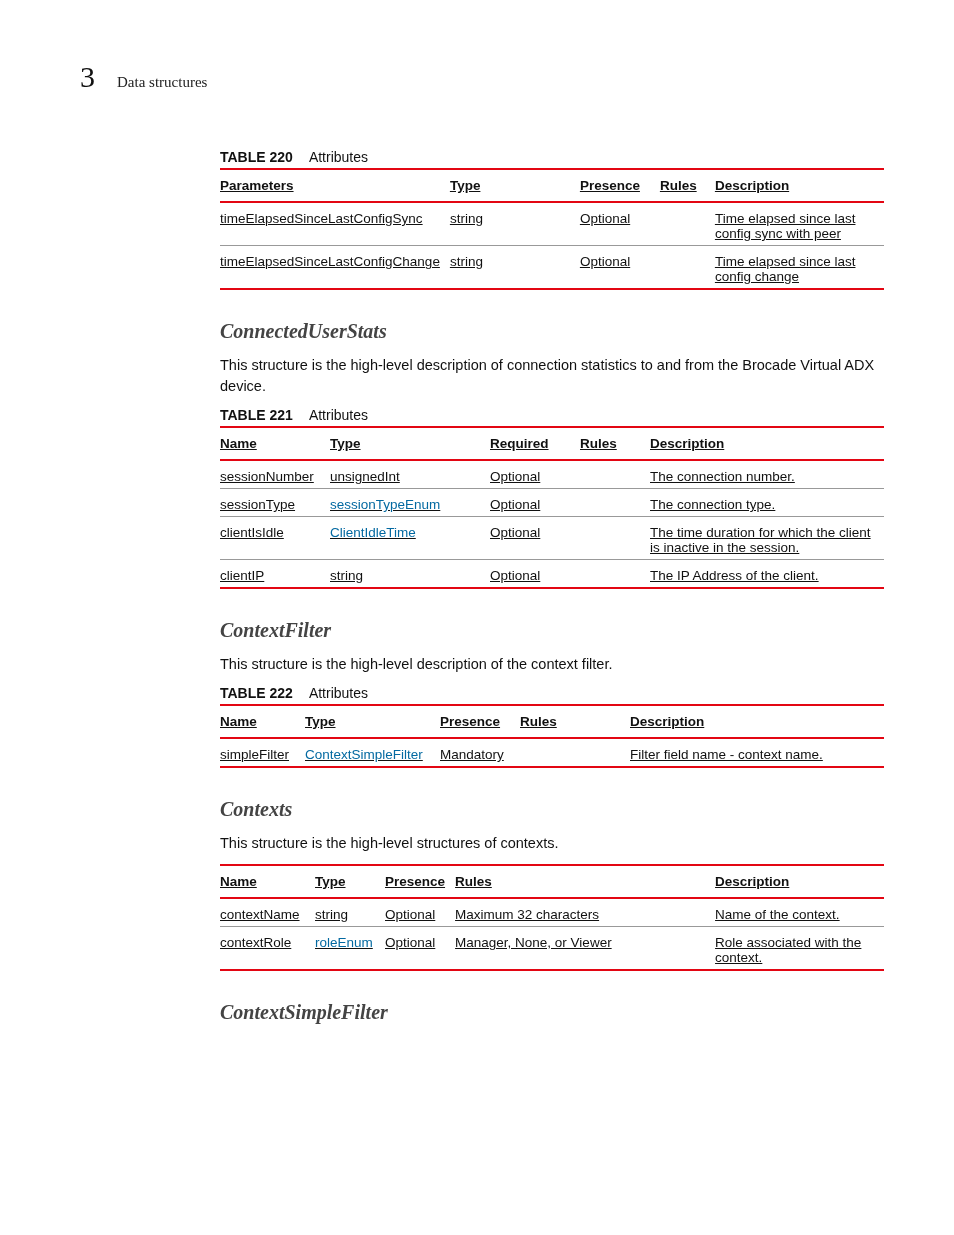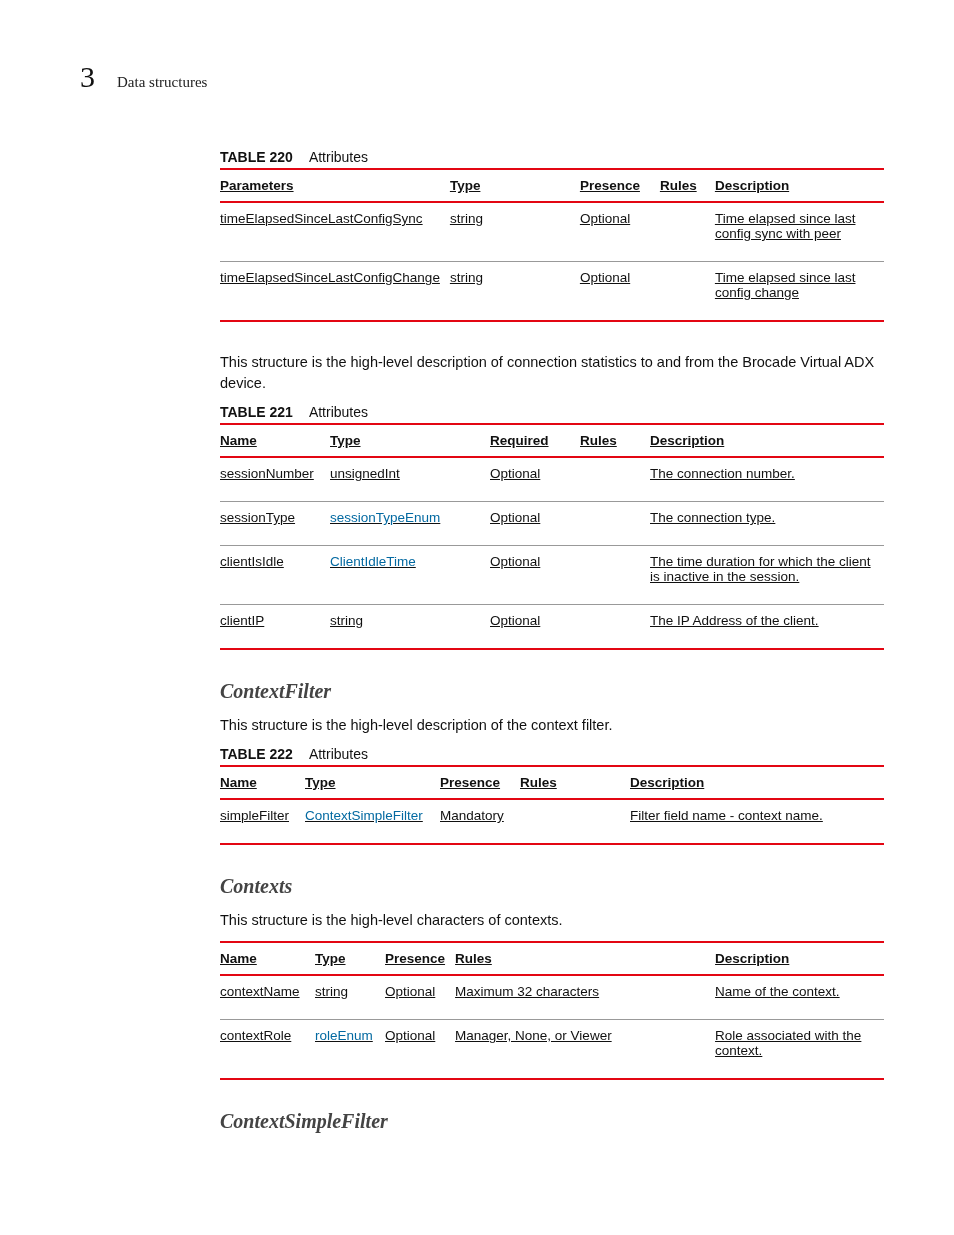--- a/index.html
+++ b/index.html
@@ -58,21 +58,21 @@
     padding: 8px 10px 8px 0;
     vertical-align: top;
   }
   tbody tr {
     border-bottom: 1px solid #999;
   }
   tbody tr:last-child {
     border-bottom: 2px solid #e30613;
   }
   td {
-    padding: 8px 10px 20px 0;
+    padding: 8px 10px 4px 0;
     vertical-align: top;
   }
   h2.section {
     font-family: Georgia, "Times New Roman", serif;
     font-style: italic;
     font-weight: bold;
     font-size: 20px;
     color: #444;
     margin: 18px 0 12px 0;
   }
@@ -127,20 +127,21 @@
         <tr>
           <td>timeElapsedSinceLastConfigChange</td>
           <td>string</td>
           <td>Optional</td>
           <td></td>
           <td>Time elapsed since last config change</td>
         </tr>
       </tbody>
     </table>
 
+    <h2 class="section">ConnectedUserStats</h2>
     <p class="desc">This structure is the high-level description of connection statistics to and from the Brocade Virtual ADX device.</p>
 
     <div class="table-caption">
       <b>TABLE 221</b><span>Attributes</span>
     </div>
     <table>
       <colgroup>
           <col style="width:110px">
           <col style="width:160px">
           <col style="width:90px">
@@ -216,21 +217,21 @@
           <td>simpleFilter</td>
           <td><span class="link">ContextSimpleFilter</span></td>
           <td>Mandatory</td>
           <td></td>
           <td>Filter field name - context name.</td>
         </tr>
       </tbody>
     </table>
 
     <h2 class="section">Contexts</h2>
-    <p class="desc">This structure is the high-level characters of contexts.</p>
+    <p class="desc">This structure is the high-level structures of contexts.</p>
 
     <table>
       <colgroup>
           <col style="width:95px">
           <col style="width:70px">
           <col style="width:70px">
           <col style="width:260px">
           <col>
         </colgroup>
       <thead>

